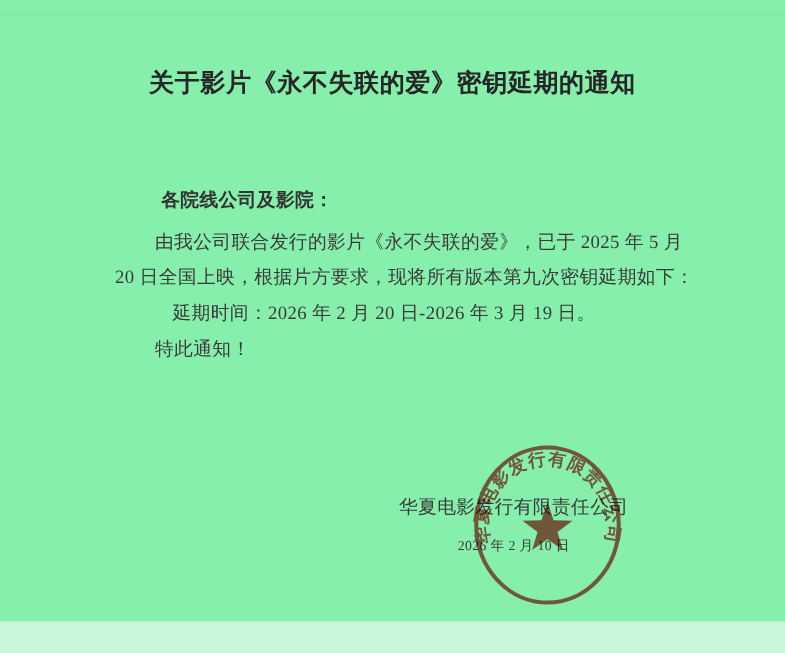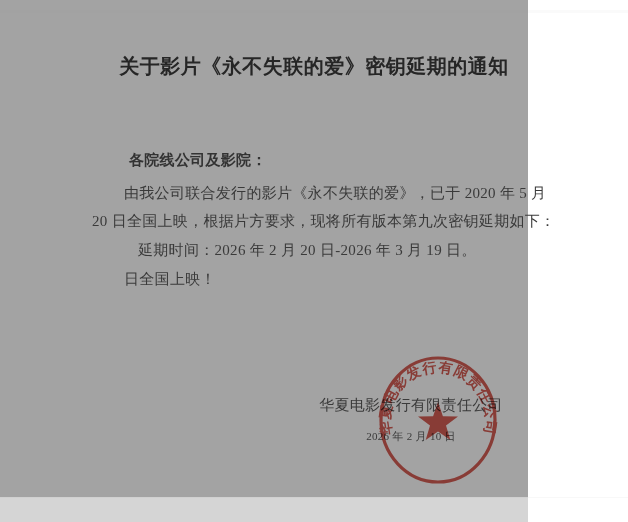--- a/index.html
+++ b/index.html
@@ -7,23 +7,23 @@
     padding: 0;
   }
   body {
     width: 628px;
     height: 522px;
     overflow: hidden;
     font-family: "Liberation Serif", "DejaVu Serif", serif;
   }
   .page {
     position: relative;
-    width: 528px;
+    width: 628px;
     height: 522px;
-    background: #a3a3a3;
+    background: #86efac;
   }
   .doc-title {
     position: absolute;
     top: 53px;
     left: 0;
     width: 628px;
     text-align: center;
     font-size: 20px;
     font-weight: 700;
     letter-spacing: 0.5px;
@@ -108,27 +108,27 @@
 <body>
 
 <div class="page">
 
   <div class="scan-band-top"></div>
 
   <div class="doc-title">关于影片《永不失联的爱》密钥延期的通知</div>
 
   <div class="line salutation">各院线公司及影院：</div>
 
-  <div class="line body-line-1">由我公司联合发行的影片《永不失联的爱》，已于 2020 年 5 月</div>
+  <div class="line body-line-1">由我公司联合发行的影片《永不失联的爱》，已于 2025 年 5 月</div>
 
   <div class="line body-line-2">20 日全国上映，根据片方要求，现将所有版本第九次密钥延期如下：</div>
 
   <div class="line extension-line">延期时间：2026 年 2 月 20 日-2026 年 3 月 19 日。</div>
 
-  <div class="line closing-line">日全国上映！</div>
+  <div class="line closing-line">特此通知！</div>
 
   <div class="signature">
     <div class="company">华夏电影发行有限责任公司</div>
     <div class="date">2026 年 2 月 10 日</div>
   </div>
 
   <div class="seal">
     <svg width="128" height="136" viewBox="0 0 128 136" xmlns="http://www.w3.org/2000/svg">
       <defs>
         <path id="sealArcPath" d="M 17.9 84.4 A 48 48 0 1 1 108.1 84.4" fill="none"></path>

